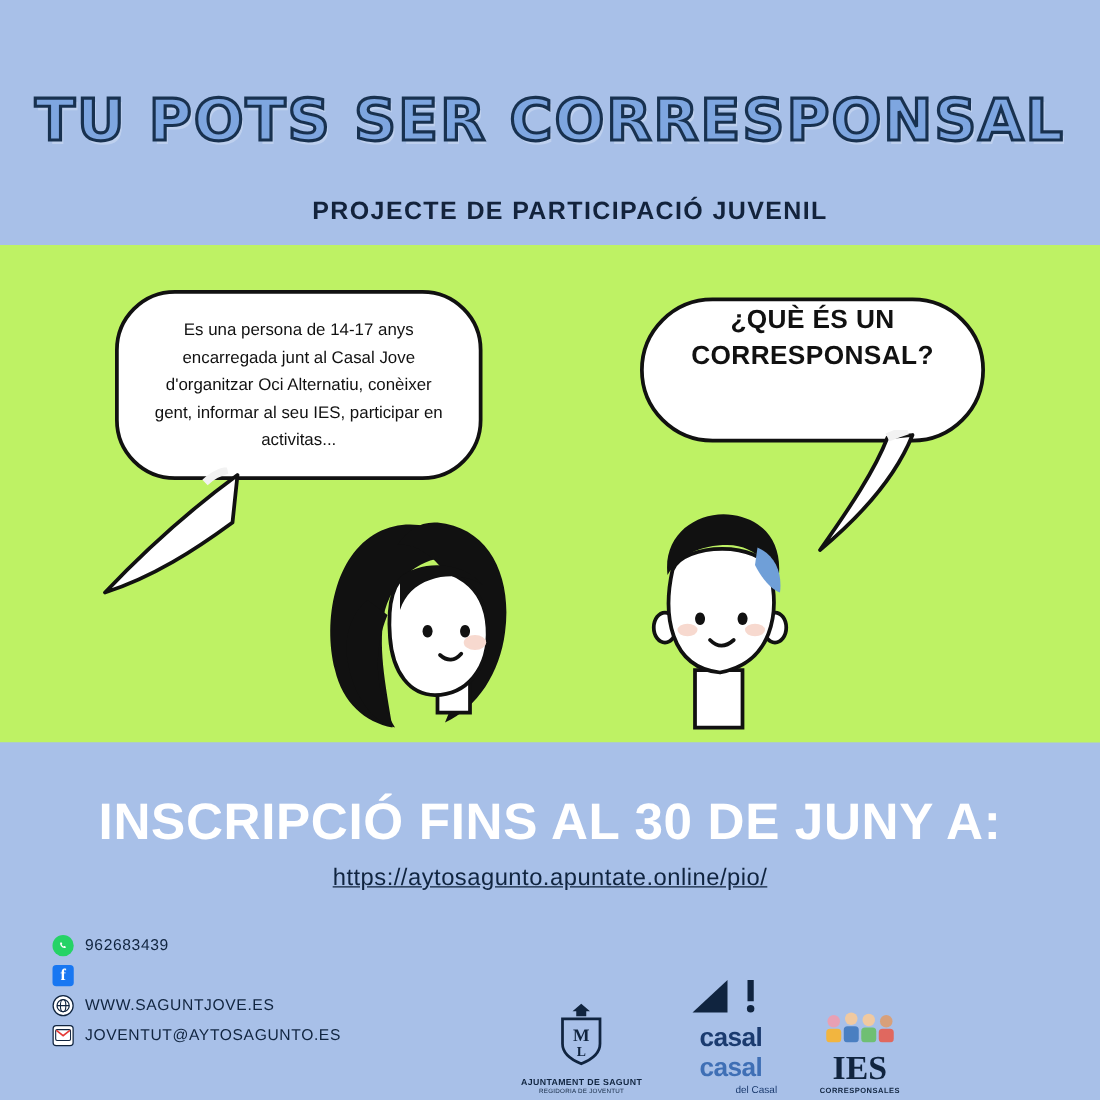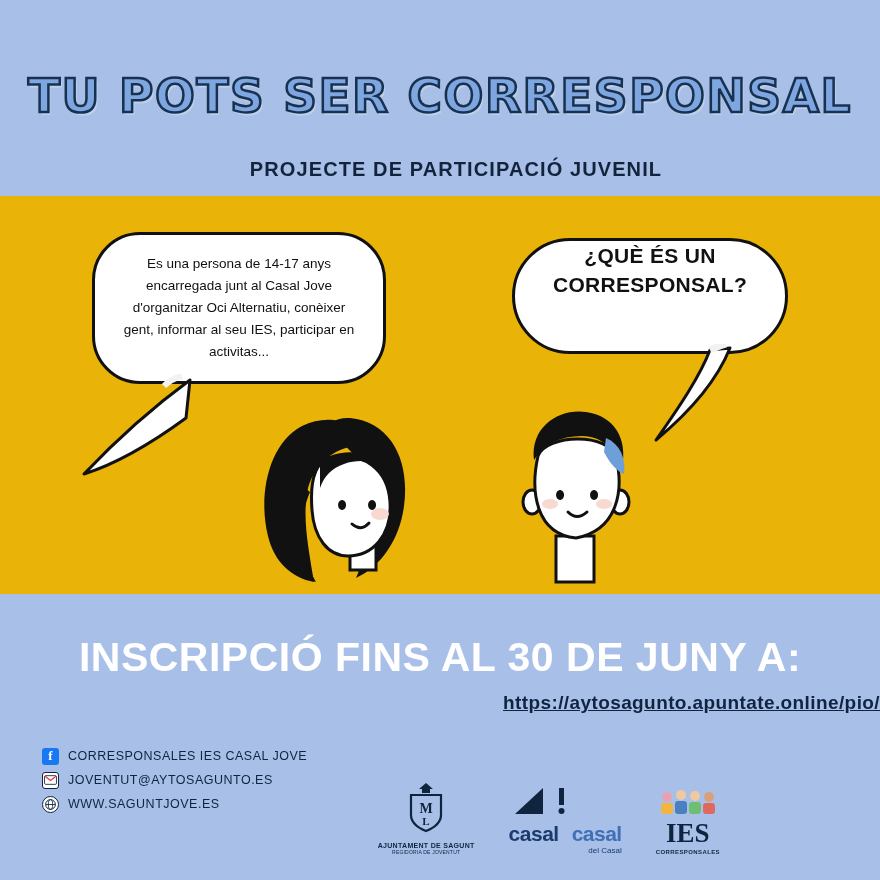--- a/index.html
+++ b/index.html
@@ -55,21 +55,21 @@
     text-transform: uppercase;
   }
 
   
   .panel {
     position: absolute;
     top: 196px;
     left: 0;
     width: 880px;
     height: 398px;
-    background: #eab308;
+    background: #bef264;
   }
 
   
   .bubble-left {
     position: absolute;
     left: 92px;
     top: 36px;
     width: 294px;
     height: 152px;
     border: 3px solid #111;
@@ -145,23 +145,23 @@
     font-size: 41px;
     font-weight: bold;
     color: #ffffff;
     letter-spacing: .5px;
   }
   .url {
     position: absolute;
     top: 98px;
     left: 0;
     width: 880px;
-    text-align: right;
+    text-align: center;
     font-size: 19px;
-    font-weight: bold;
+    font-weight: normal;
     color: #10243f;
     text-decoration: underline;
     letter-spacing: .4px;
   }
 
   
   .contacts {
     position: absolute;
     left: 42px;
     top: 152px;
@@ -287,47 +287,54 @@
 
   </div>
 
   <div class="bottom">
     <div class="cta">INSCRIPCIÓ FINS AL 30 DE JUNY A:</div>
     <div class="url">https://aytosagunto.apuntate.online/pio/</div>
 
     <div class="contacts">
 
 
+      <div class="contact-row">
+        <span class="contact-icon ic-whatsapp">
+          <svg width="11" height="11" viewBox="0 0 24 24">
+              <path d="M7.5 6.5c.6-.6 1.6-.4 2 .4l.8 1.5c.3.6.1 1-.3 1.4l-.5.5c.7 1.4 1.8 2.5 3.2 3.2l.5-.5c.4-.4.8-.6 1.4-.3l1.5.8c.8.4 1 1.4.4 2-1 1-2.4 1-3.8.4-2.4-1-4.6-3.2-5.6-5.6-.6-1.4-.6-2.8.4-3.8z" fill="#fff"></path>
+            </svg>
+        </span>
+        <span class="contact-text">962683439</span>
+      </div>
 
       <div class="contact-row">
         <span class="contact-icon ic-facebook">f</span>
-        <span class="contact-text">CORRESPONSALES IES  CASAL JOVE</span>
-      </div>
-
-      <div class="contact-row">
-        <span class="contact-icon ic-mail">
-          <svg width="13" height="10" viewBox="0 0 24 18">
-              <rect x="1" y="1" width="22" height="16" rx="2" fill="#fff" stroke="#10243f" stroke-width="1.6"></rect>
-              <path d="M2 2 L12 10 L22 2" fill="none" stroke="#e53935" stroke-width="2.4"></path>
-            </svg>
-        </span>
-        <span class="contact-text">JOVENTUT@AYTOSAGUNTO.ES</span>
       </div>
 
       <div class="contact-row">
         <span class="contact-icon ic-web">
           <svg width="13" height="13" viewBox="0 0 24 24">
               <circle cx="12" cy="12" r="9" fill="none" stroke="#10243f" stroke-width="1.8"></circle>
               <ellipse cx="12" cy="12" rx="4" ry="9" fill="none" stroke="#10243f" stroke-width="1.6"></ellipse>
               <line x1="3" y1="12" x2="21" y2="12" stroke="#10243f" stroke-width="1.6"></line>
             </svg>
         </span>
         <span class="contact-text">WWW.SAGUNTJOVE.ES</span>
       </div>
 
+      <div class="contact-row">
+        <span class="contact-icon ic-mail">
+          <svg width="13" height="10" viewBox="0 0 24 18">
+              <rect x="1" y="1" width="22" height="16" rx="2" fill="#fff" stroke="#10243f" stroke-width="1.6"></rect>
+              <path d="M2 2 L12 10 L22 2" fill="none" stroke="#e53935" stroke-width="2.4"></path>
+            </svg>
+        </span>
+        <span class="contact-text">JOVENTUT@AYTOSAGUNTO.ES</span>
+      </div>
+
     </div>
 
     <div class="logos">
 
       <div class="logo-block">
         <svg width="58" height="56" viewBox="0 0 58 56">
           <path d="M29 3 L36 9 L33 9 L33 13 L25 13 L25 9 L22 9 Z" fill="#10243f"></path>
           <path d="M14 15 h30 v20 q0 10 -15 16 q-15 -6 -15 -16 z" fill="none" stroke="#10243f" stroke-width="2.2"></path>
           <text x="29" y="33" font-size="14" font-weight="bold" text-anchor="middle" fill="#10243f" font-family="Liberation Serif, serif">M</text>
           <text x="29" y="45" font-size="11" font-weight="bold" text-anchor="middle" fill="#10243f" font-family="Liberation Serif, serif">L</text>
@@ -335,21 +342,21 @@
         <div class="logo-ajt-text">AJUNTAMENT DE SAGUNT</div>
         <div class="logo-ajt-sub">REGIDORIA DE JOVENTUT</div>
       </div>
 
       <div class="logo-block" style="text-align:left">
         <svg width="74" height="34" viewBox="0 0 74 34">
           <path d="M6 30 L34 4 L34 30 Z" fill="#10243f"></path>
           <rect x="50" y="4" width="5" height="17" fill="#10243f"></rect>
           <circle cx="52.5" cy="27" r="3" fill="#10243f"></circle>
         </svg>
-        <div style="display:flex;align-items:center;gap:13px;">
+        <div style="display:flex;align-items:center;gap:0;flex-direction:column;">
           <span class="logo-casal-text">casal</span>
           <span class="logo-casal-text" style="color:#3f6fb5">casal</span>
         </div>
         <div class="logo-casal-sub">del Casal</div>
       </div>
 
       <div class="logo-block">
         <svg width="60" height="26" viewBox="0 0 60 26">
           <circle cx="9" cy="9" r="5" fill="#e8a0b4"></circle>
             <rect x="3" y="15" width="12" height="11" rx="3" fill="#f2b53f"></rect>

